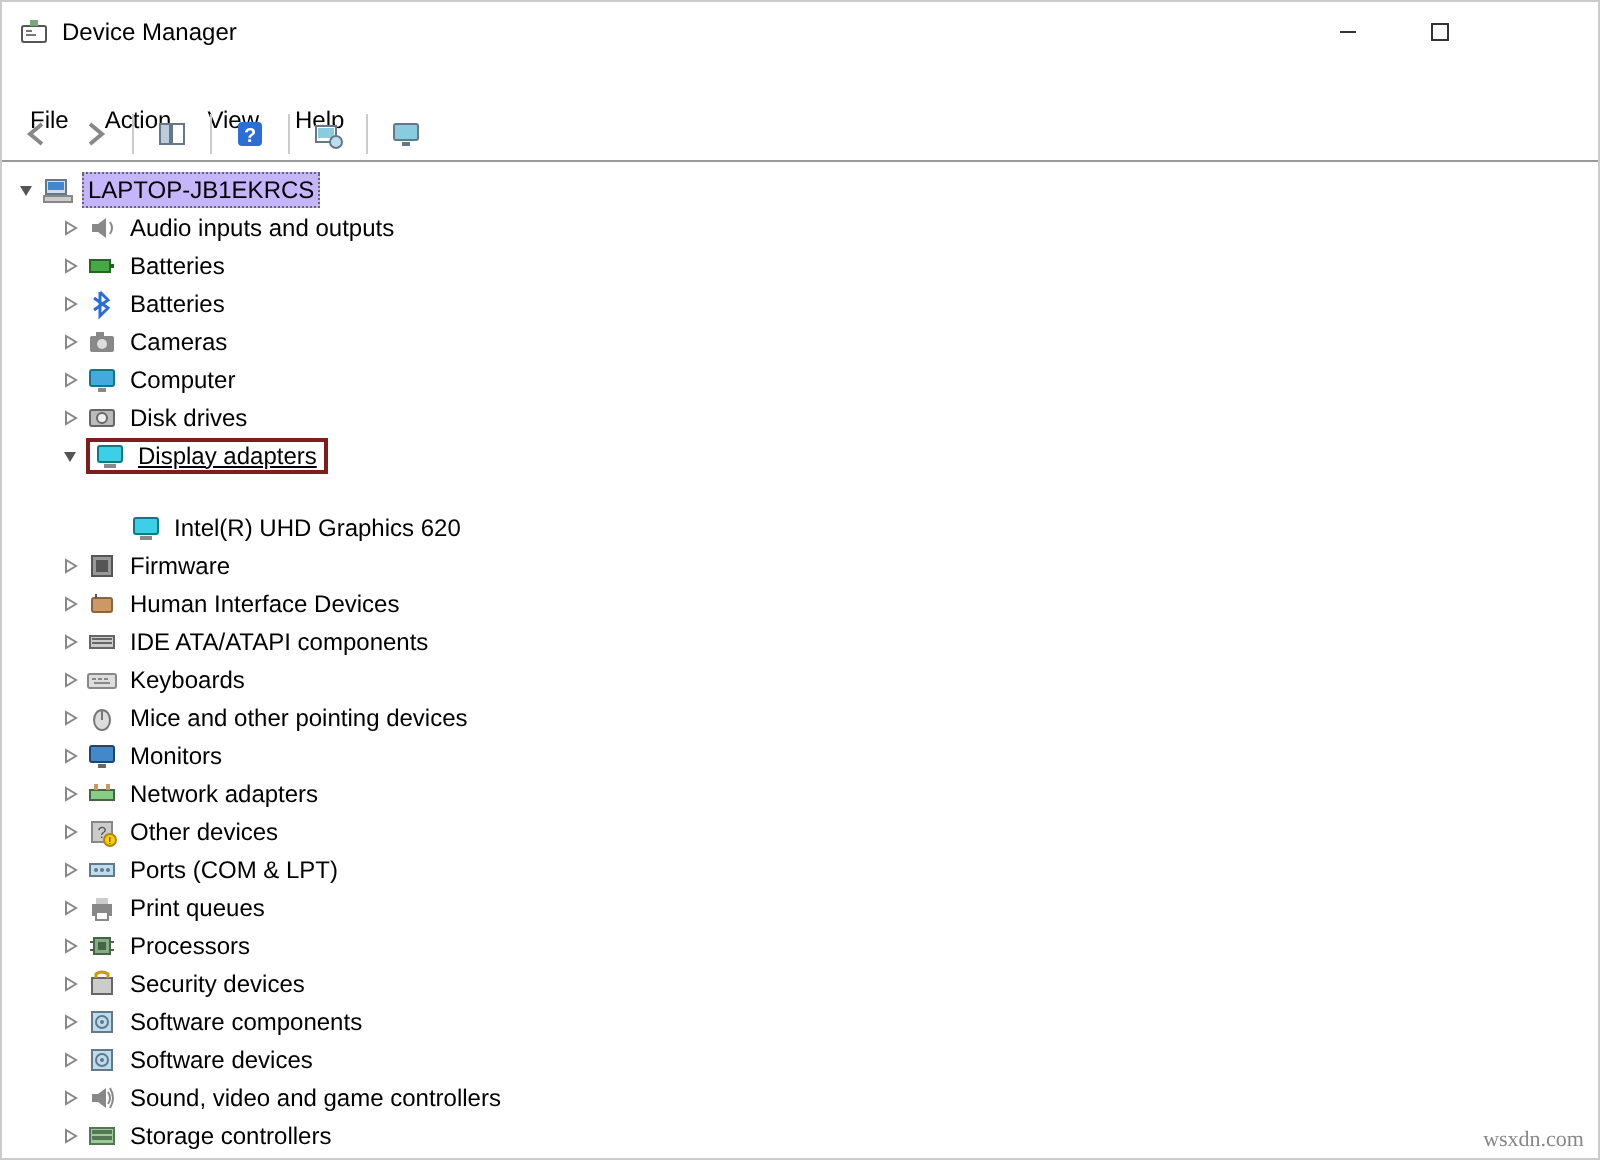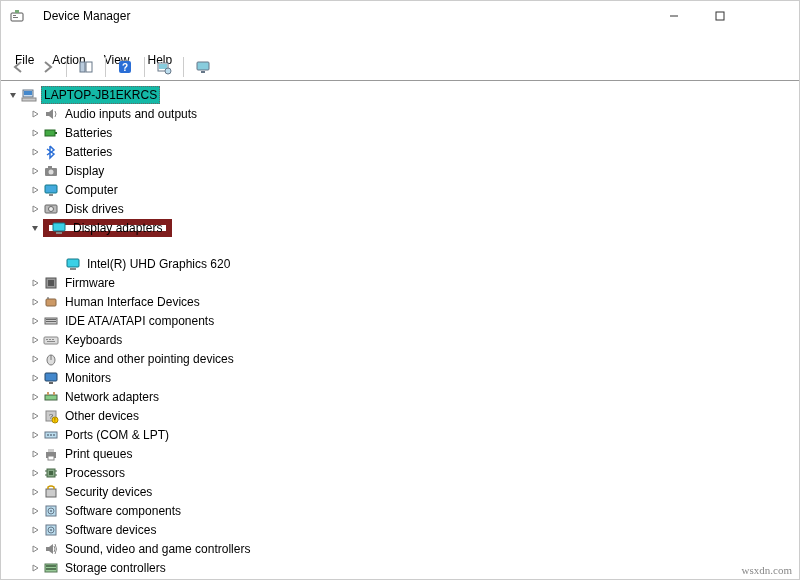--- a/index.html
+++ b/index.html
@@ -1,19 +1,19 @@
 <!DOCTYPE html>
 <html><head>
 <meta charset="utf-8">
 <style>
 * { box-sizing: border-box; margin: 0; padding: 0; font-family: "Segoe UI", Tahoma, sans-serif; }
 body { width: 800px; height: 580px; background: #fff; overflow: hidden; font-size: 12px; border: 1px solid #ccc; }
 
 
-.titlebar { height: 30px; display: flex; align-items: center; padding-left: 8px; gap: 12px; }
+.titlebar { height: 30px; display: flex; align-items: center; padding-left: 8px; }
 .titlebar .appicon { width: 16px; height: 16px; margin-right: 6px; }
 .titlebar .title { flex: 1; font-size: 12px; }
 .titlebar .winbtns { display: flex; }
 .titlebar .winbtn { width: 46px; height: 30px; display: flex; align-items: center; justify-content: center; font-size: 12px; color: #333; }
 
 
 .menubar { height: 22px; display: flex; align-items: center; padding-left: 6px; gap: 2px; }
 .menubar .menuitem { padding: 2px 8px; font-size: 12px; margin-top: 36px; }
 
 
@@ -21,24 +21,24 @@
 .toolbar .tbtn { width: 24px; height: 22px; display: flex; align-items: center; justify-content: center; border: 1px solid transparent; }
 .toolbar .sep { width: 1px; height: 20px; background: #ccc; margin: 0 3px; }
 
 
 .tree { padding: 4px 0 4px 6px; overflow: auto; height: calc(580px - 30px - 22px - 28px - 2px); }
 .node { height: 19px; display: flex; align-items: center; white-space: nowrap; }
 .node .exp { width: 12px; height: 12px; margin-right: 2px; display: flex; align-items: center; justify-content: center; color: #666; font-size: 10px; cursor: default; }
 .node .exp.empty { visibility: hidden; }
 .node .nicon { width: 16px; height: 16px; margin-right: 4px; display: flex; align-items: center; justify-content: center; }
 .node .nlabel { font-size: 12px; padding: 1px 2px; }
-.root-lbl { background: #14b8a6; border: 1px dotted #666; }
+.root-lbl { background: #c4b5fd; border: 1px dotted #666; }
 .indent1 { padding-left: 22px; text-align: center; }
 .indent2 { padding-left: 44px; margin-top: 17px; }
-.highlight-box { border: 6px solid #7f1d1d; padding: 0 2px; display: inline-flex; align-items: center; height: 18px; }
+.highlight-box { border: 2px solid #7f1d1d; padding: 0 2px; display: inline-flex; align-items: center; height: 18px; text-decoration: underline; }
 
 
 .watermark { position: absolute; right: 8px; bottom: 4px; font-size: 11px; color: #888; font-family: Liberation Serif, serif; }
 </style>
 </head>
 <body>
 
 <div class="titlebar">
   <span class="appicon">
     <svg width="16" height="16" viewBox="0 0 16 16">
@@ -176,21 +176,21 @@
           <path d="M3 2 L8 5 L3 8 Z" fill="none" stroke="#888"></path>
         </svg>
       </span>
       <span class="nicon">
         <svg width="16" height="16">
           <rect x="2" y="5" width="12" height="8" rx="1" fill="#888"></rect>
           <circle cx="8" cy="9" r="2.5" fill="#ddd"></circle>
           <rect x="5" y="3" width="4" height="2" fill="#888"></rect>
         </svg>
       </span>
-      <span class="nlabel">Display</span>
+      <span class="nlabel">Cameras</span>
     </div>
     <div class="node indent1">
       <span class="exp">
         <svg width="10" height="10">
           <path d="M3 2 L8 5 L3 8 Z" fill="none" stroke="#888"></path>
         </svg>
       </span>
       <span class="nicon">
         <svg width="16" height="16">
           <rect x="2" y="3" width="12" height="8" rx="1" fill="#4ad" stroke="#178"></rect>

